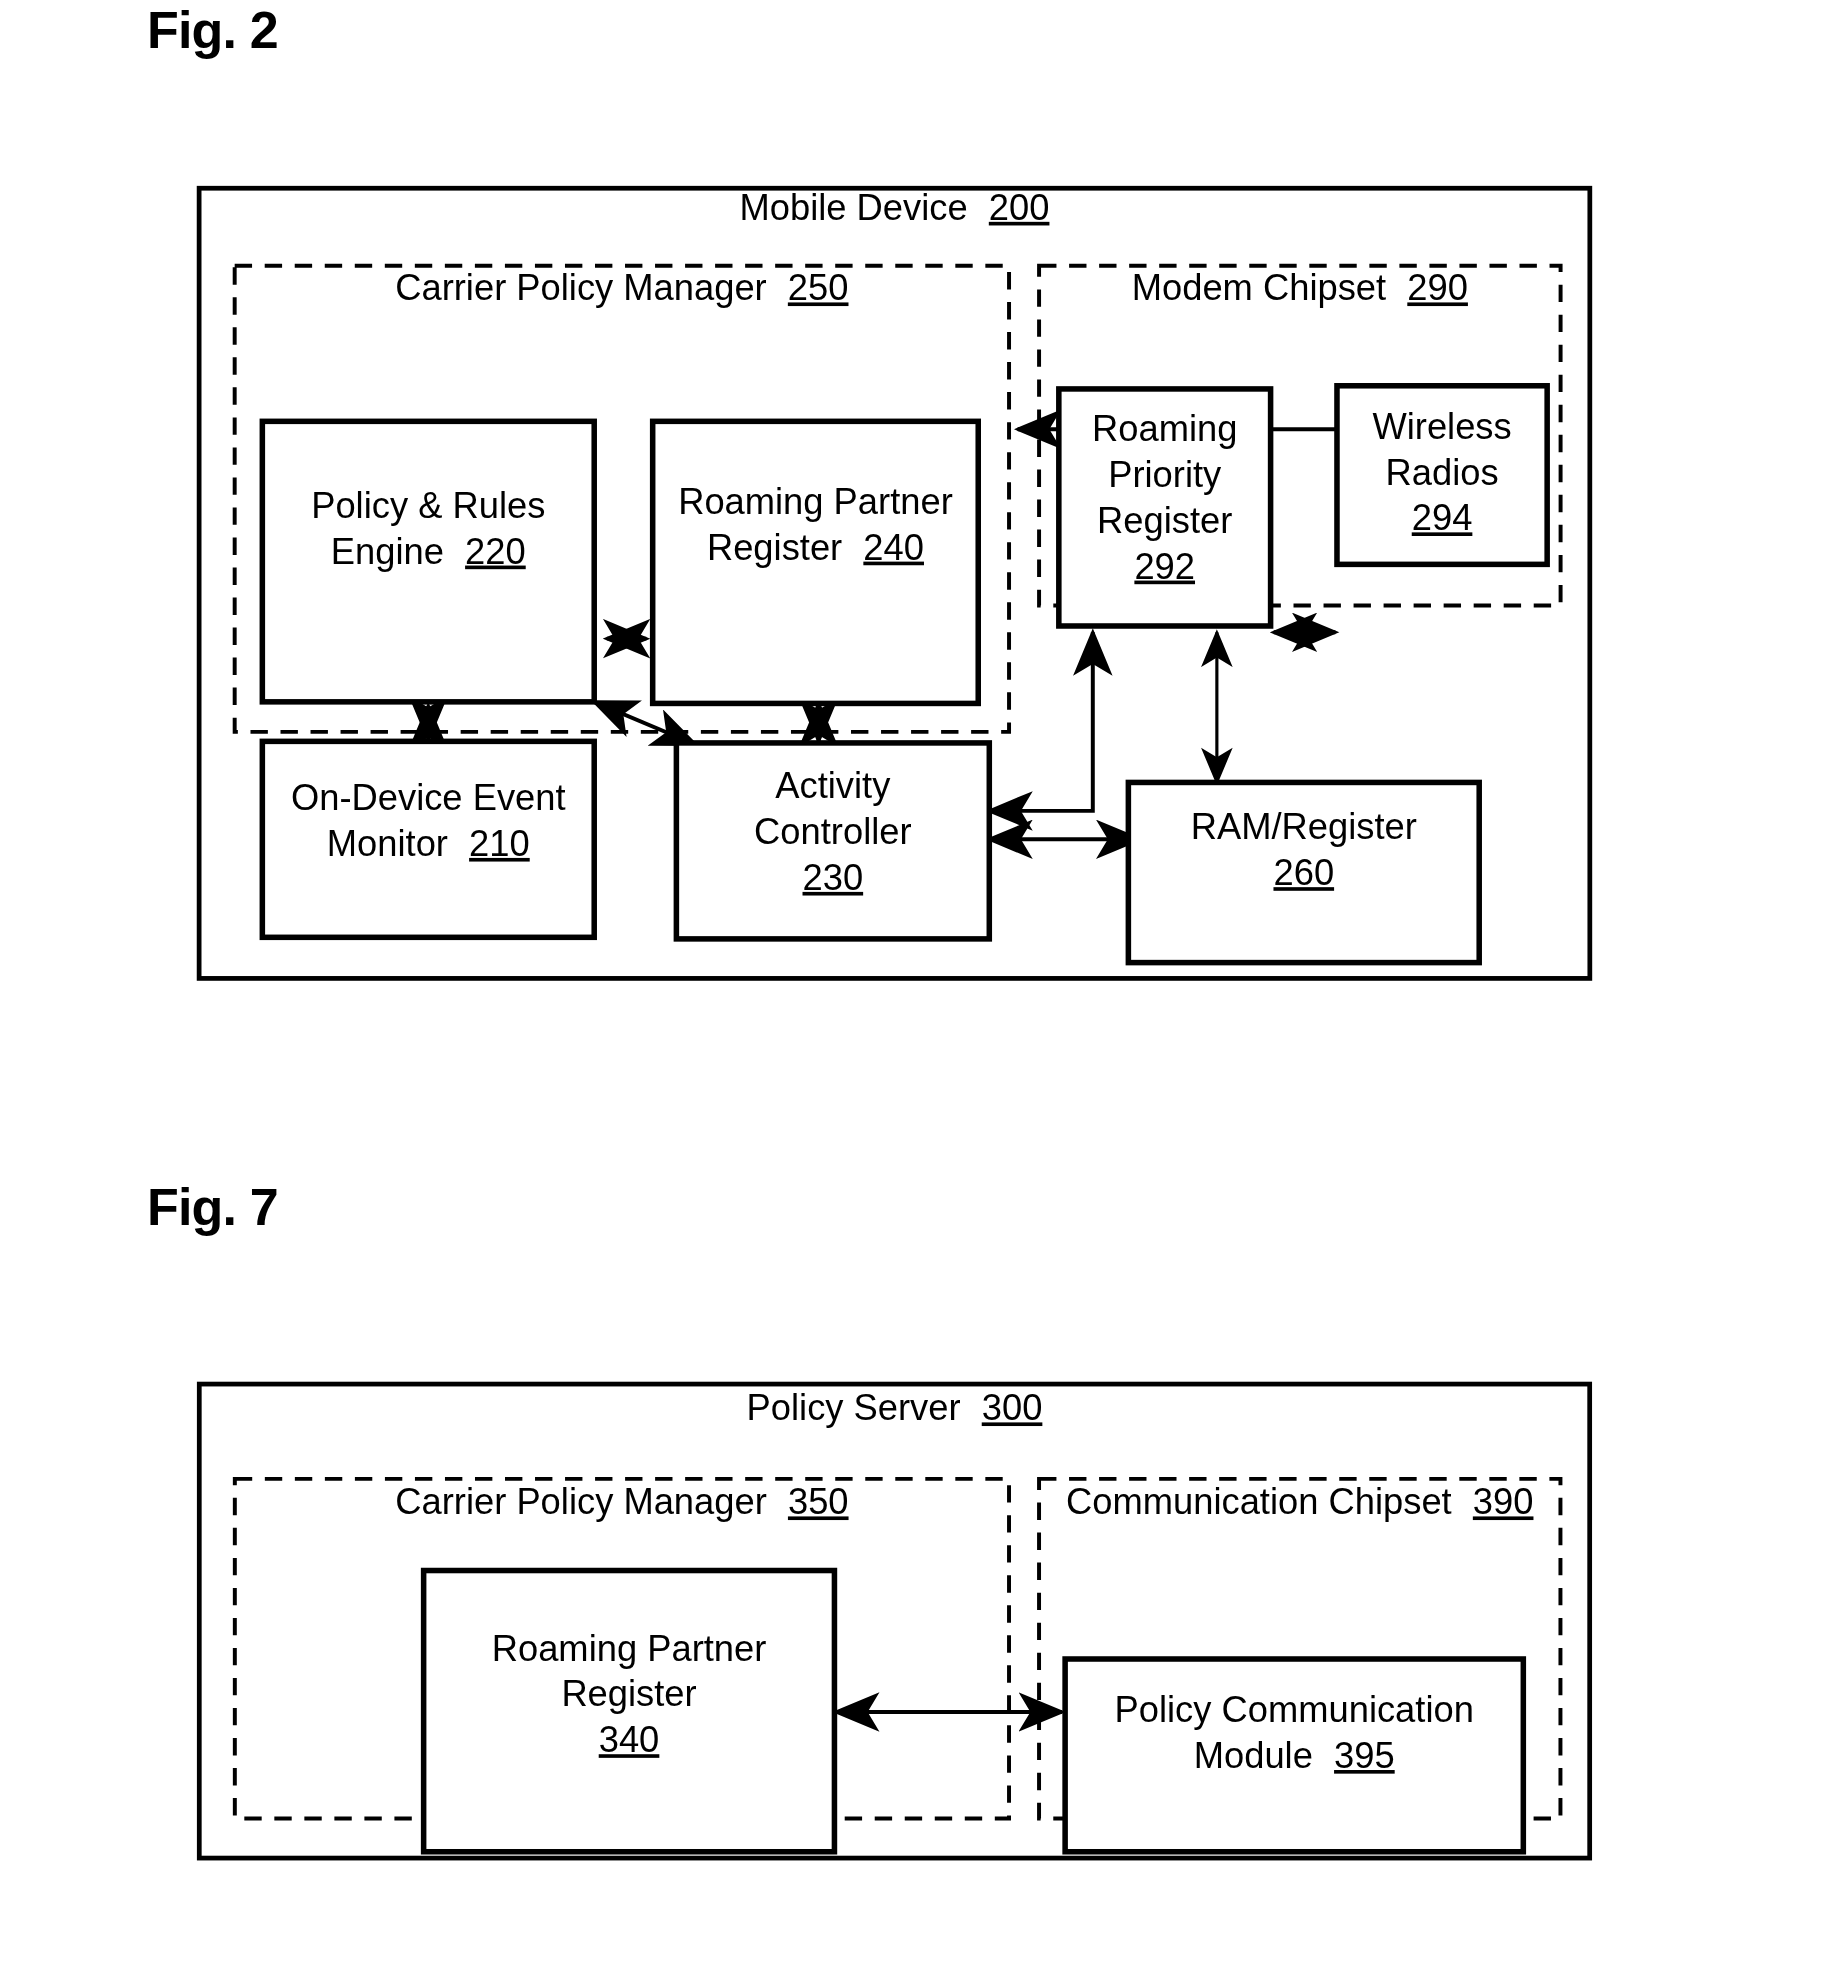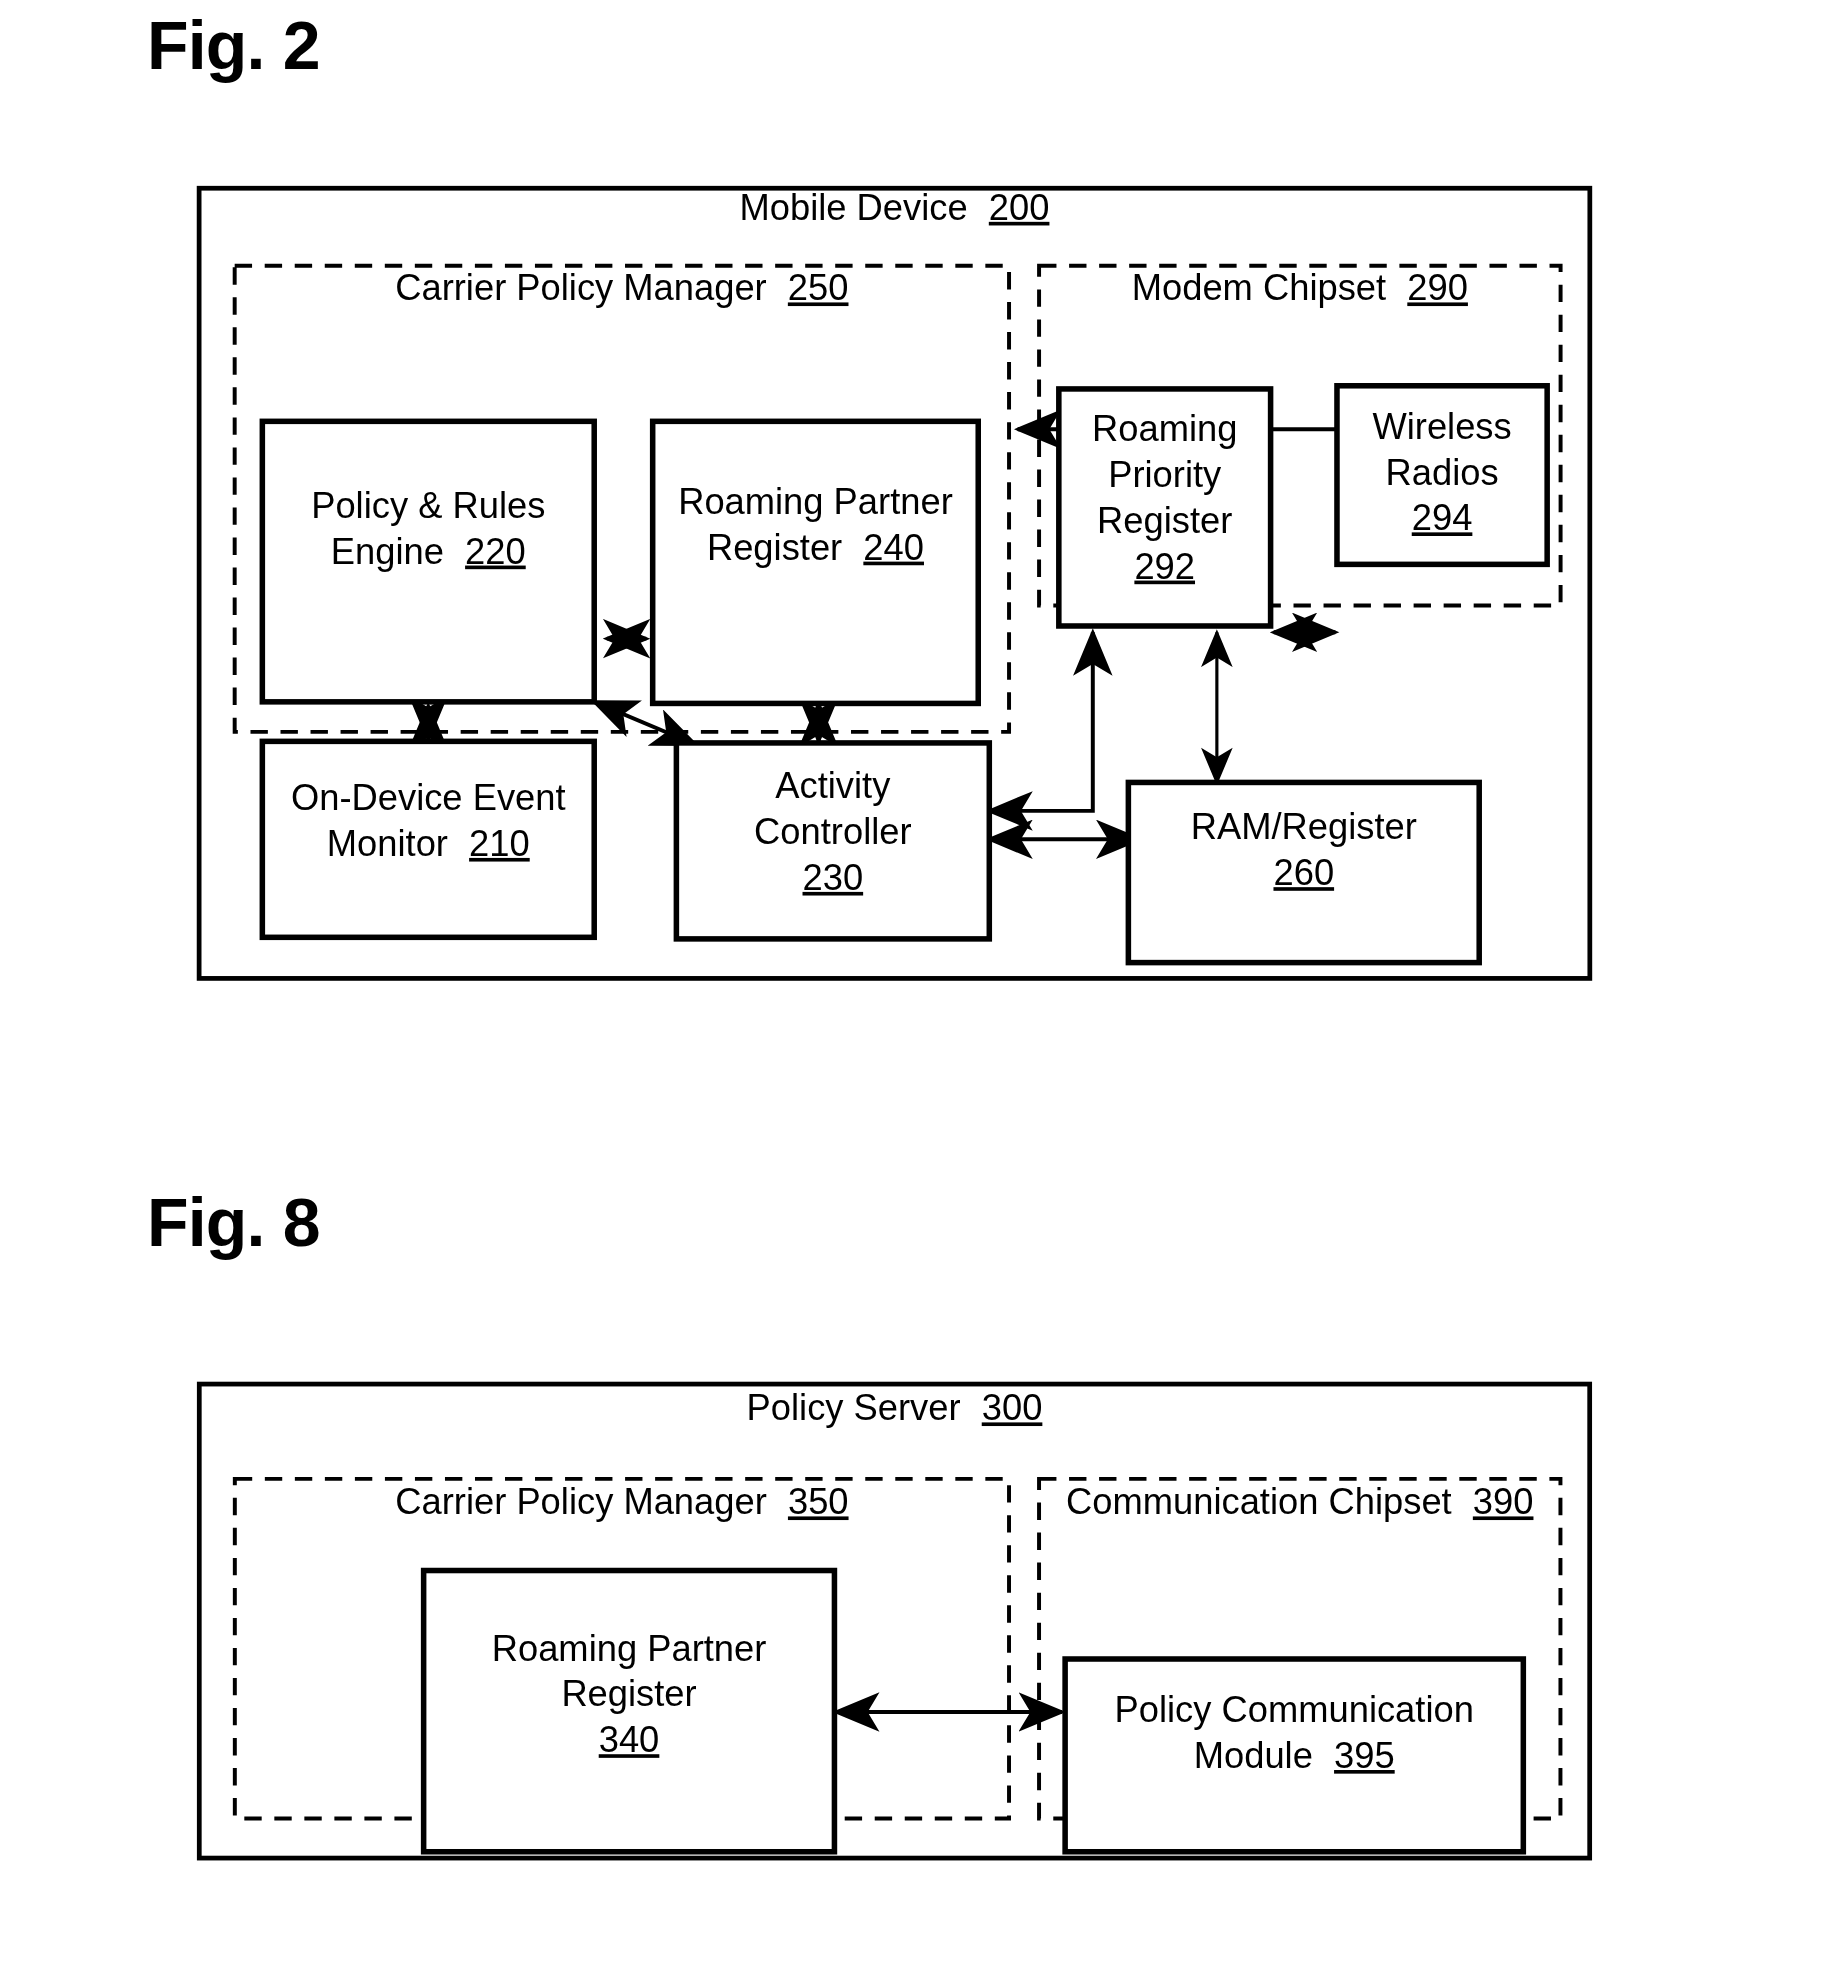--- a/index.html
+++ b/index.html
@@ -12,25 +12,24 @@
     height: 1986px;
     position: relative;
     font-family: "Liberation Sans", sans-serif;
     color: #000000;
     overflow: hidden;
   }
   .fig-label {
     position: absolute;
     font-family: "Liberation Sans", sans-serif;
     font-weight: bold;
-    font-size: 68px;
+    font-size: 52px;
     letter-spacing: -0.8px;
     color: #000;
     white-space: nowrap;
-    margin-top: 6px;
   }
   #fig2-label { left: 147px; top: 0px; }
   #fig3-label { left: 147px; top: 1177px; }
 
   .diagram-svg {
     position: absolute;
     left: 0;
     top: 0;
   }
   #fig2-svg { top: 158px; }
@@ -173,21 +172,21 @@
   </g>
 
   <g>
     <rect class="solid-box" x="1428" y="790" width="444" height="228"></rect>
     <text class="box-label" x="1650" y="862" text-anchor="middle">RAM/Register</text>
     <text class="box-label u" x="1650" y="920" text-anchor="middle">260</text>
   </g>
 
 </svg>
 
-<div class="fig-label" id="fig3-label">Fig. 8</div>
+<div class="fig-label" id="fig3-label">Fig. 7</div>
 
 <svg class="diagram-svg" id="fig3-svg" width="1849" height="632" viewBox="0 0 2340 800">
 
   <rect class="outer-box" x="252" y="52" width="1760" height="600"></rect>
 
   <text class="box-label" x="1132" y="98" text-anchor="middle">
     <tspan>Policy Server</tspan>
     <tspan class="u" dx="14">300</tspan>
   </text>
 

